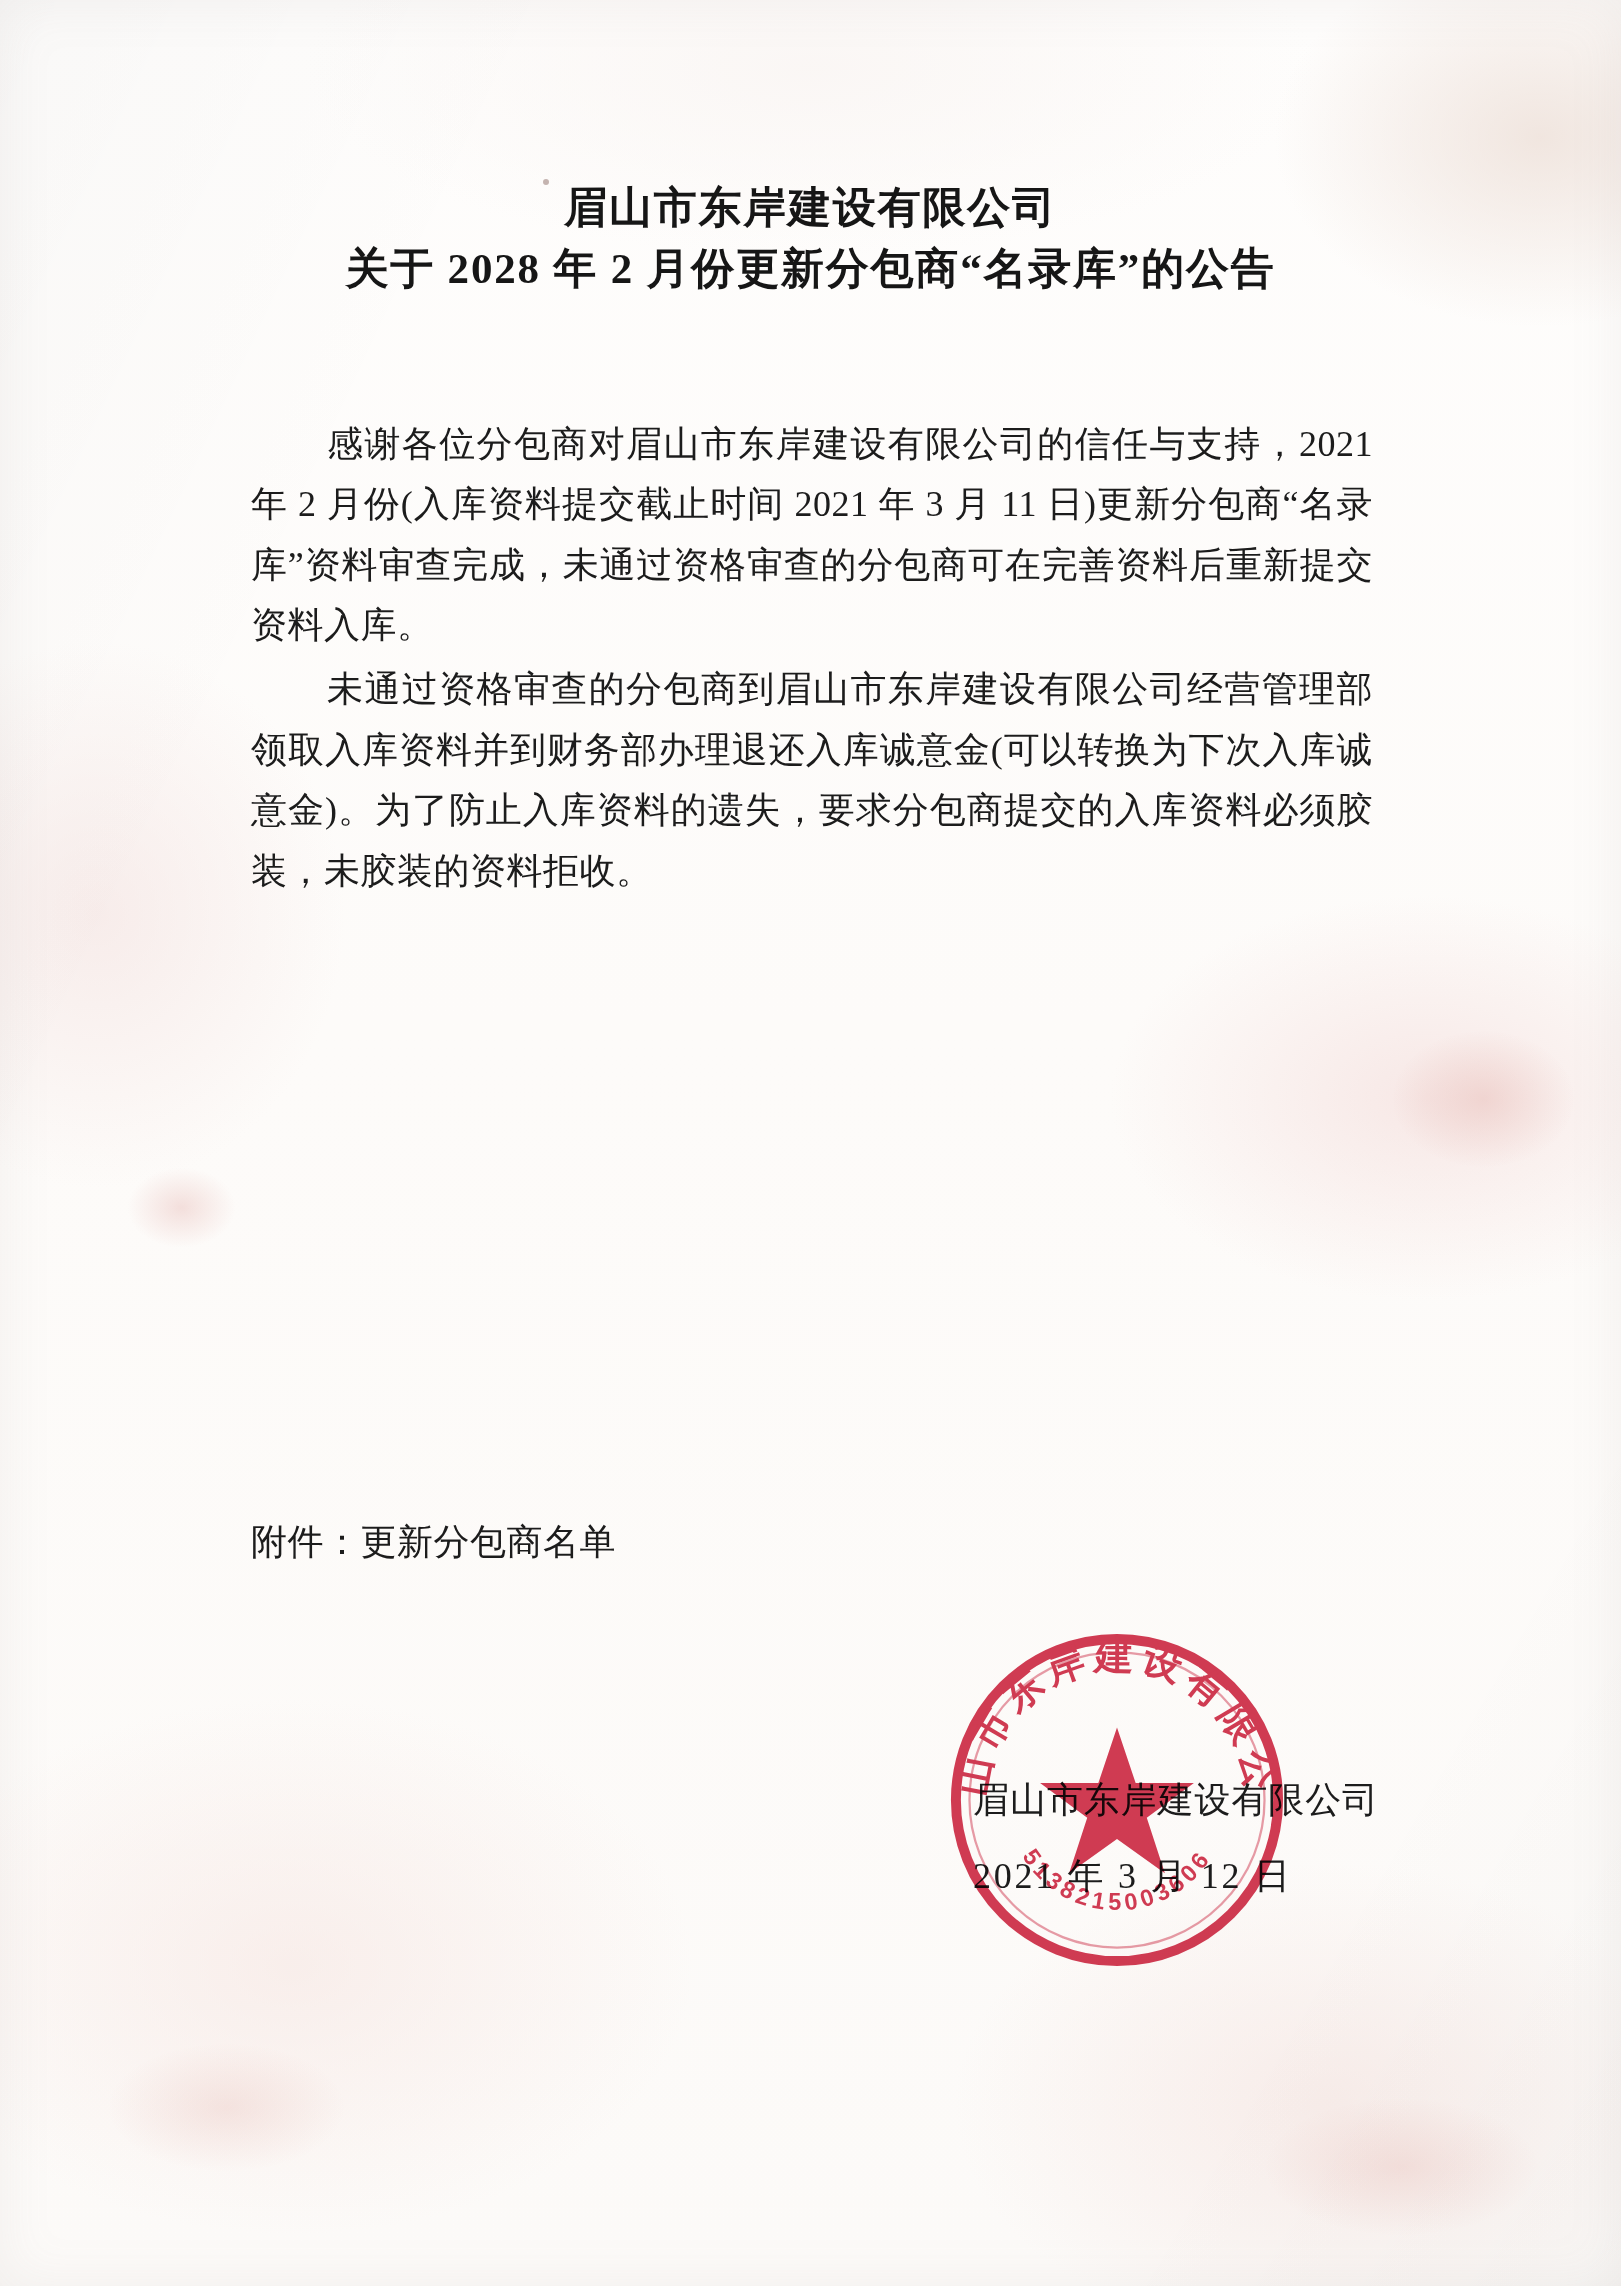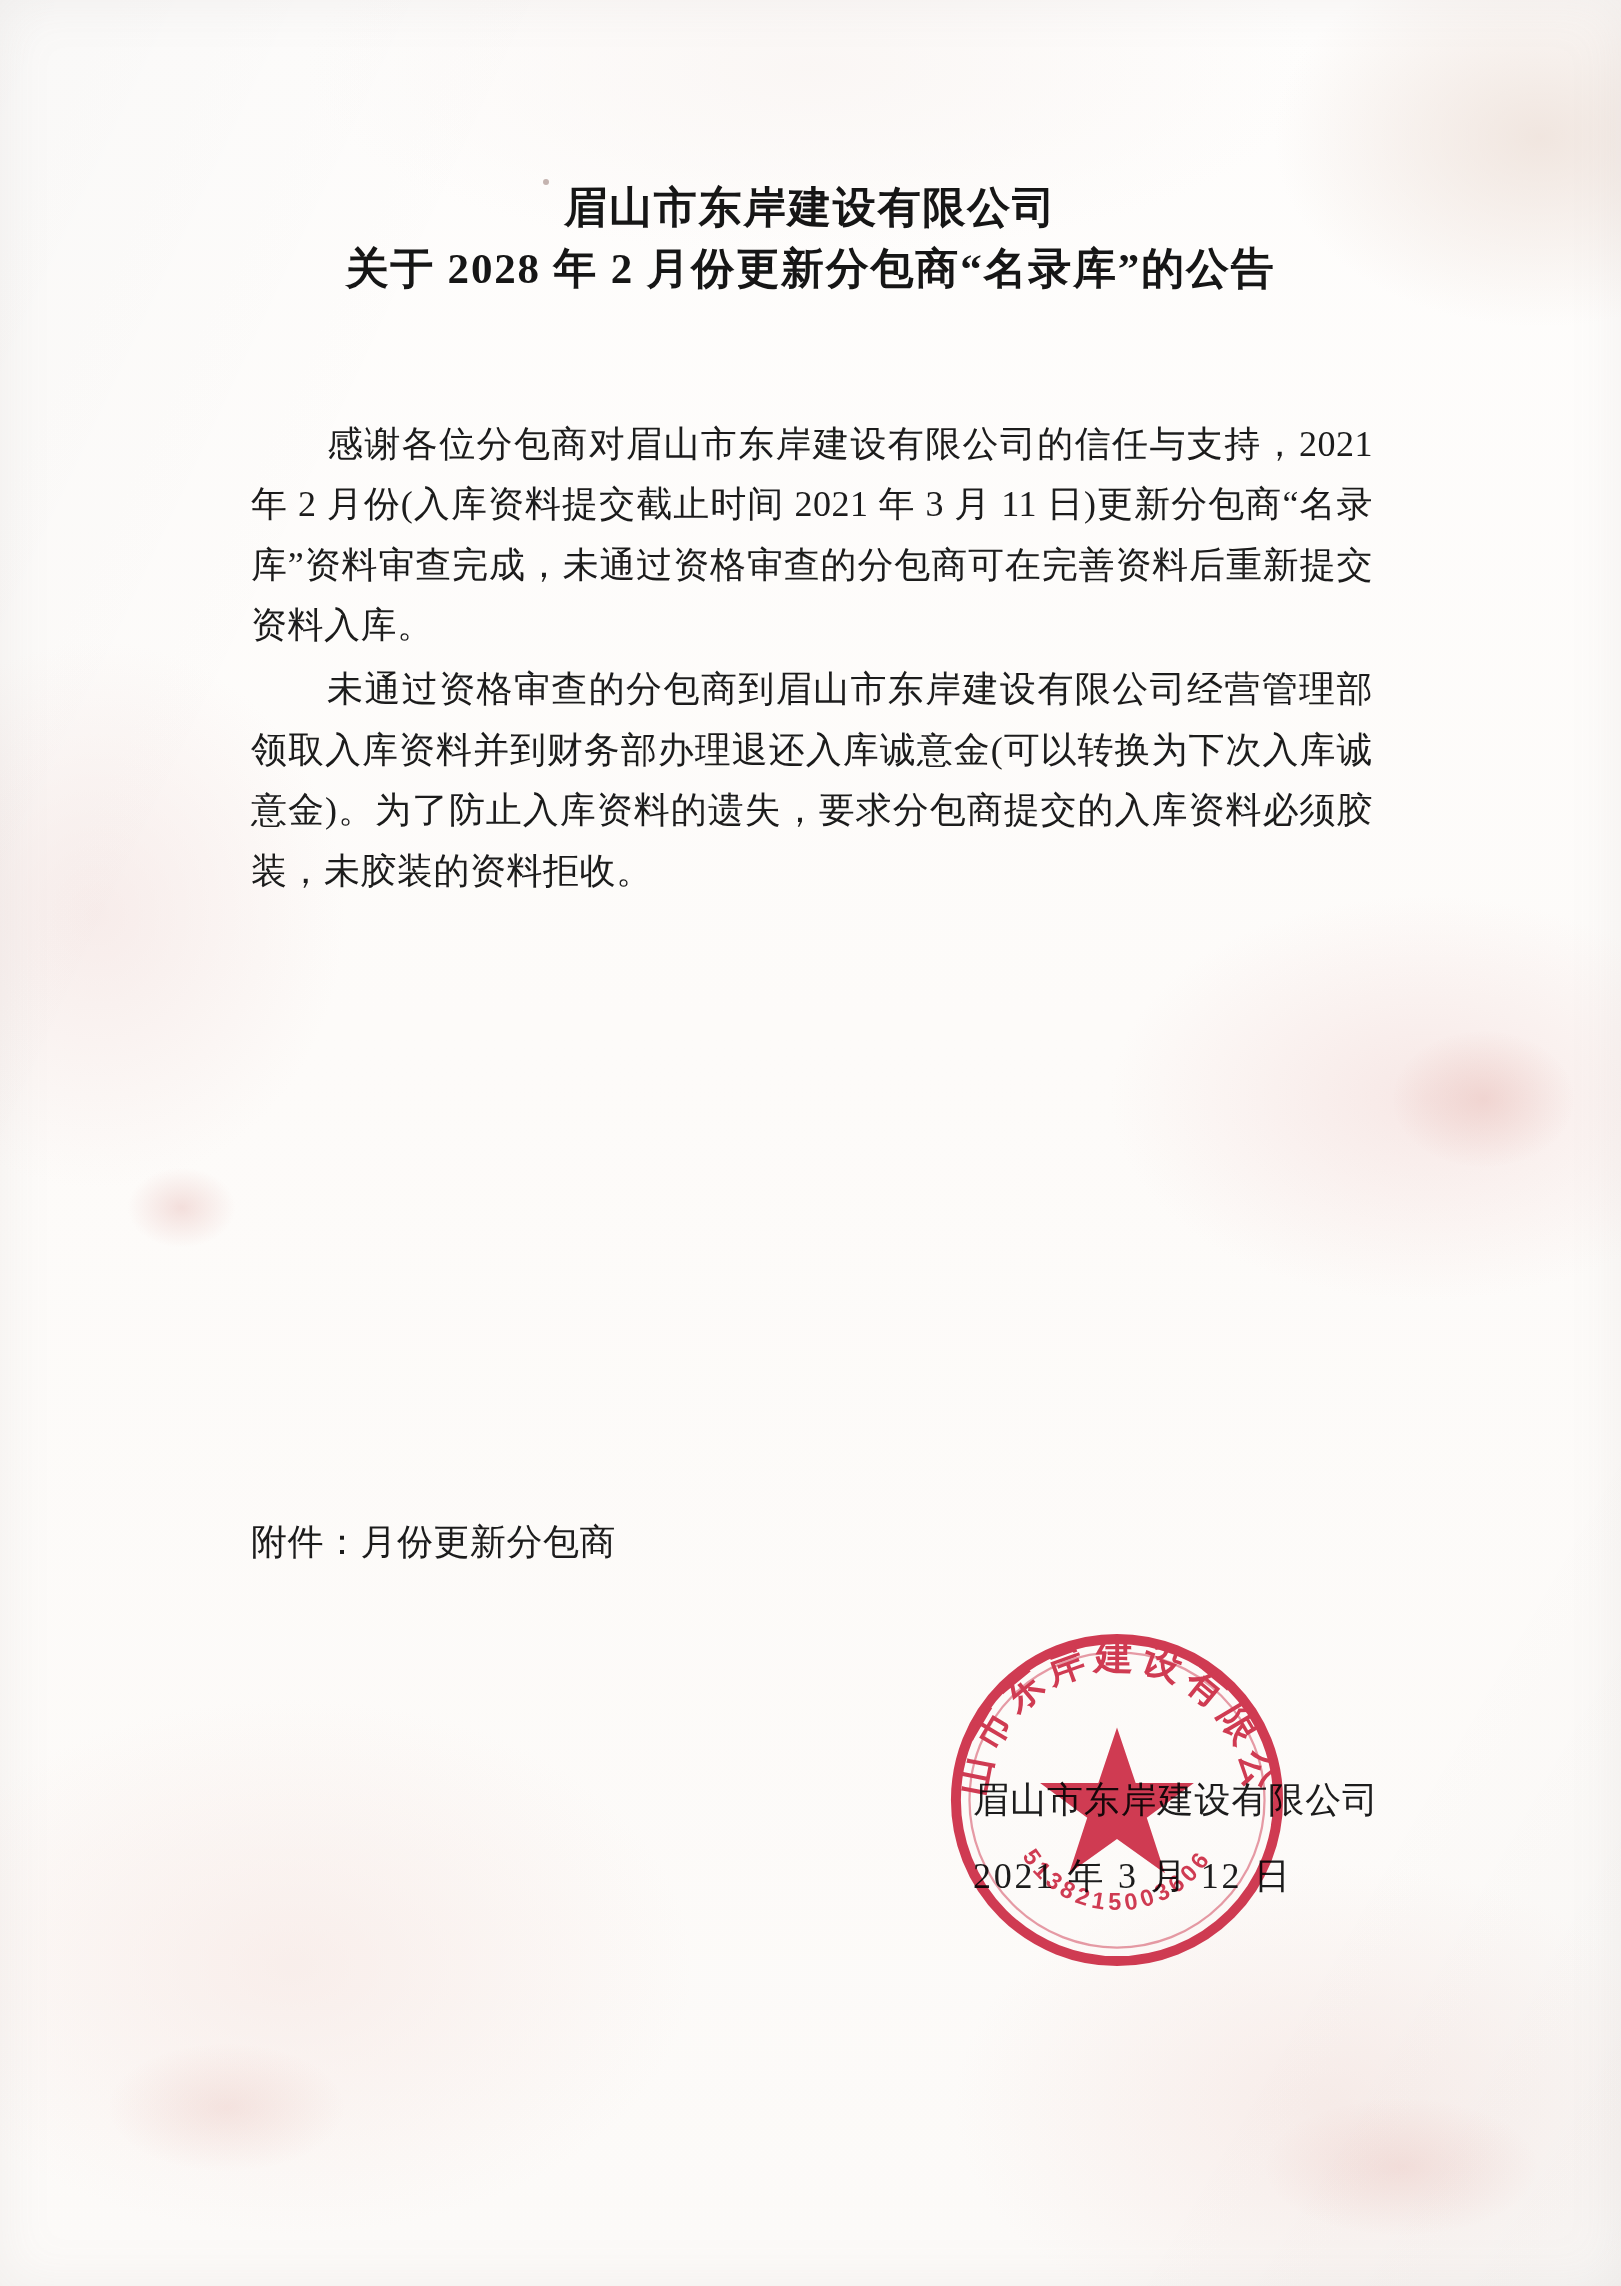--- a/index.html
+++ b/index.html
@@ -154,21 +154,21 @@
   <div class="title-block">
     <div class="title-line">眉山市东岸建设有限公司</div>
     <div class="title-line">关于 2028 年 2 月份更新分包商“名录库”的公告</div>
   </div>
 
   <div class="body-block">
     <p class="para indent">感谢各位分包商对眉山市东岸建设有限公司的信任与支持，2021 年 2 月份(入库资料提交截止时间 2021 年 3 月 11 日)更新分包商“名录库”资料审查完成，未通过资格审查的分包商可在完善资料后重新提交资料入库。</p>
     <p class="para indent">未通过资格审查的分包商到眉山市东岸建设有限公司经营管理部领取入库资料并到财务部办理退还入库诚意金(可以转换为下次入库诚意金)。为了防止入库资料的遗失，要求分包商提交的入库资料必须胶装，未胶装的资料拒收。</p>
   </div>
 
-  <div class="attach">附件：月份更新分包商</div>
+  <div class="attach">附件：更新分包商名单</div>
 
   <div class="sign-block">
     <div>眉山市东岸建设有限公司</div>
     <div class="sign-date">2021 年 3 月 12 日</div>
   </div>
 
   <div class="seal">
     <svg viewBox="0 0 400 400" xmlns="http://www.w3.org/2000/svg">
       <defs>
         <path id="arcTop" d="M 55,200 A 145,145 0 0 1 345,200" fill="none"></path>

